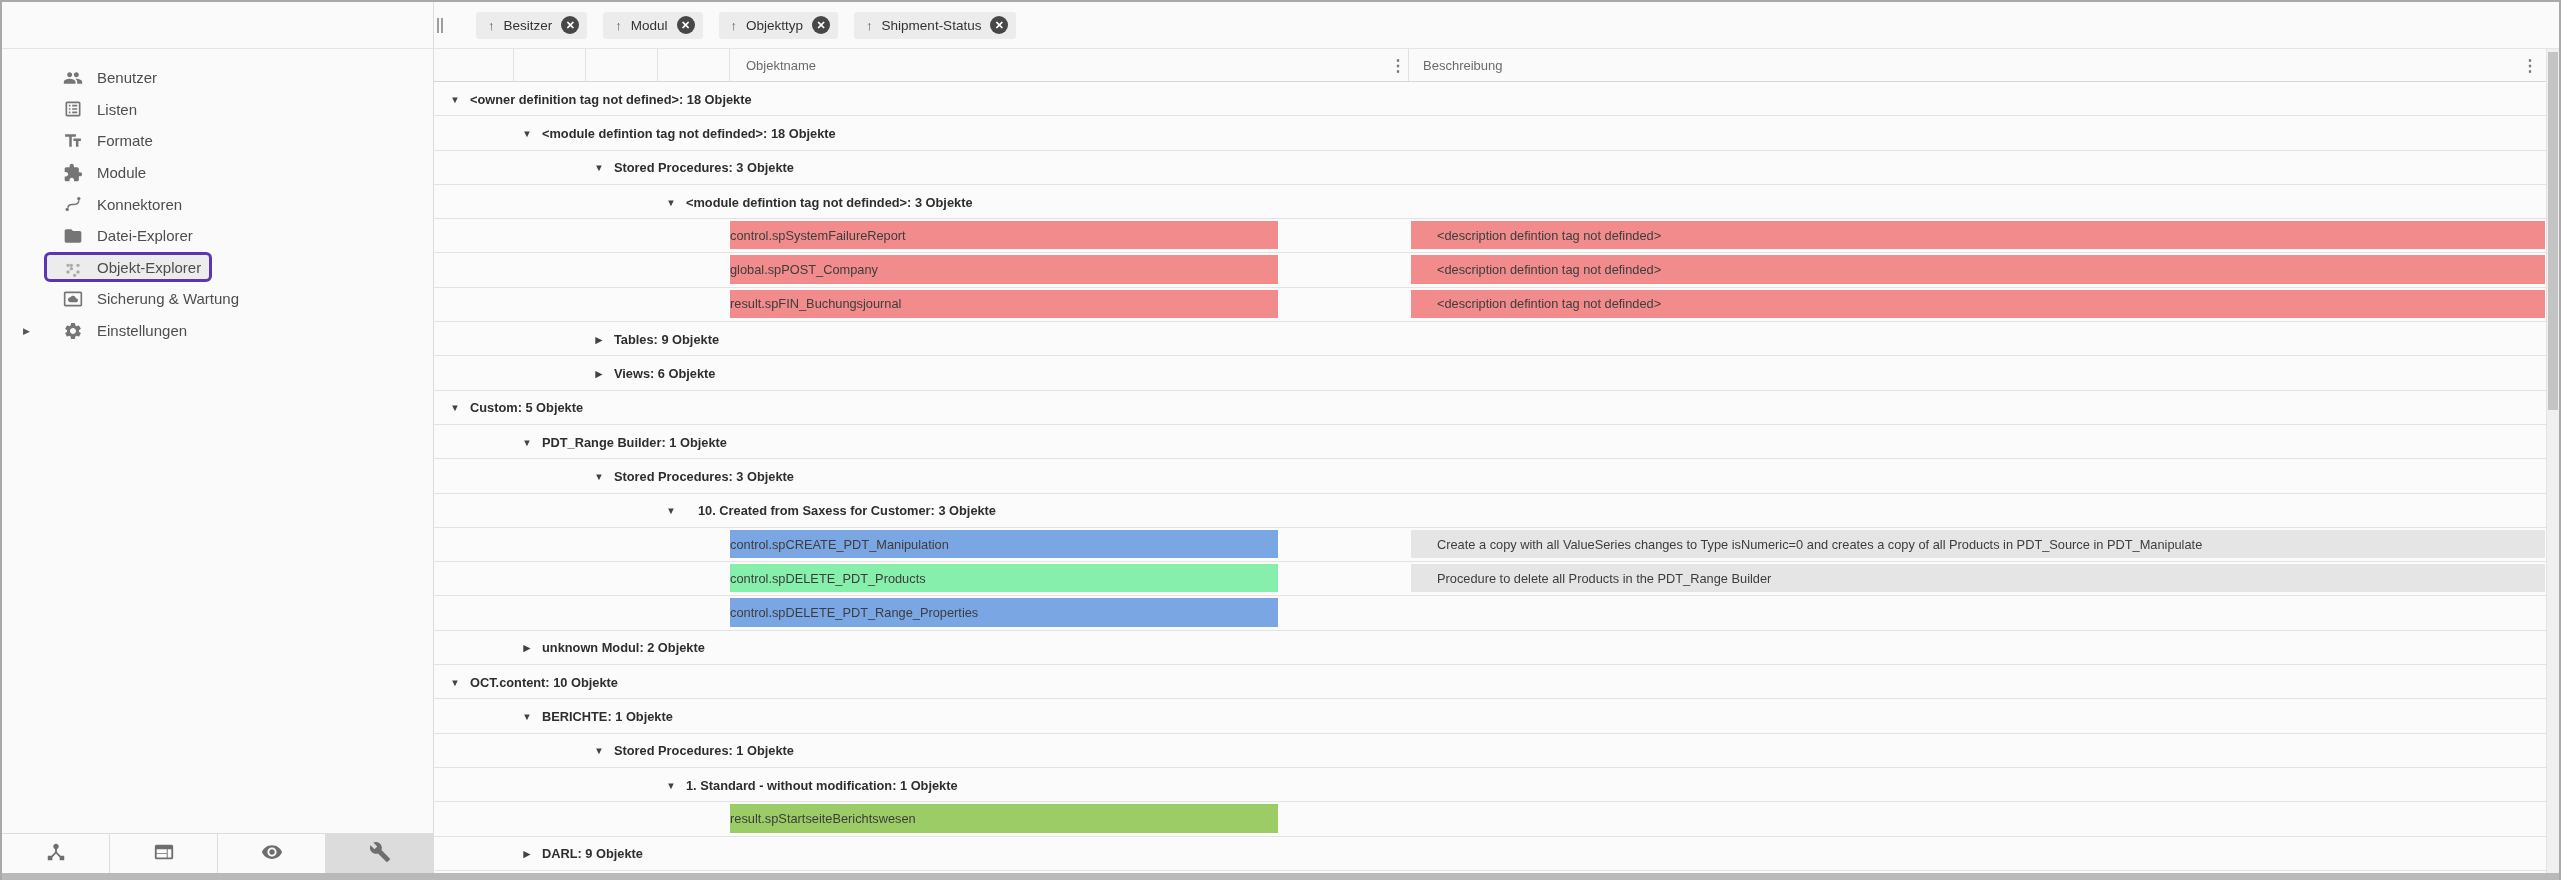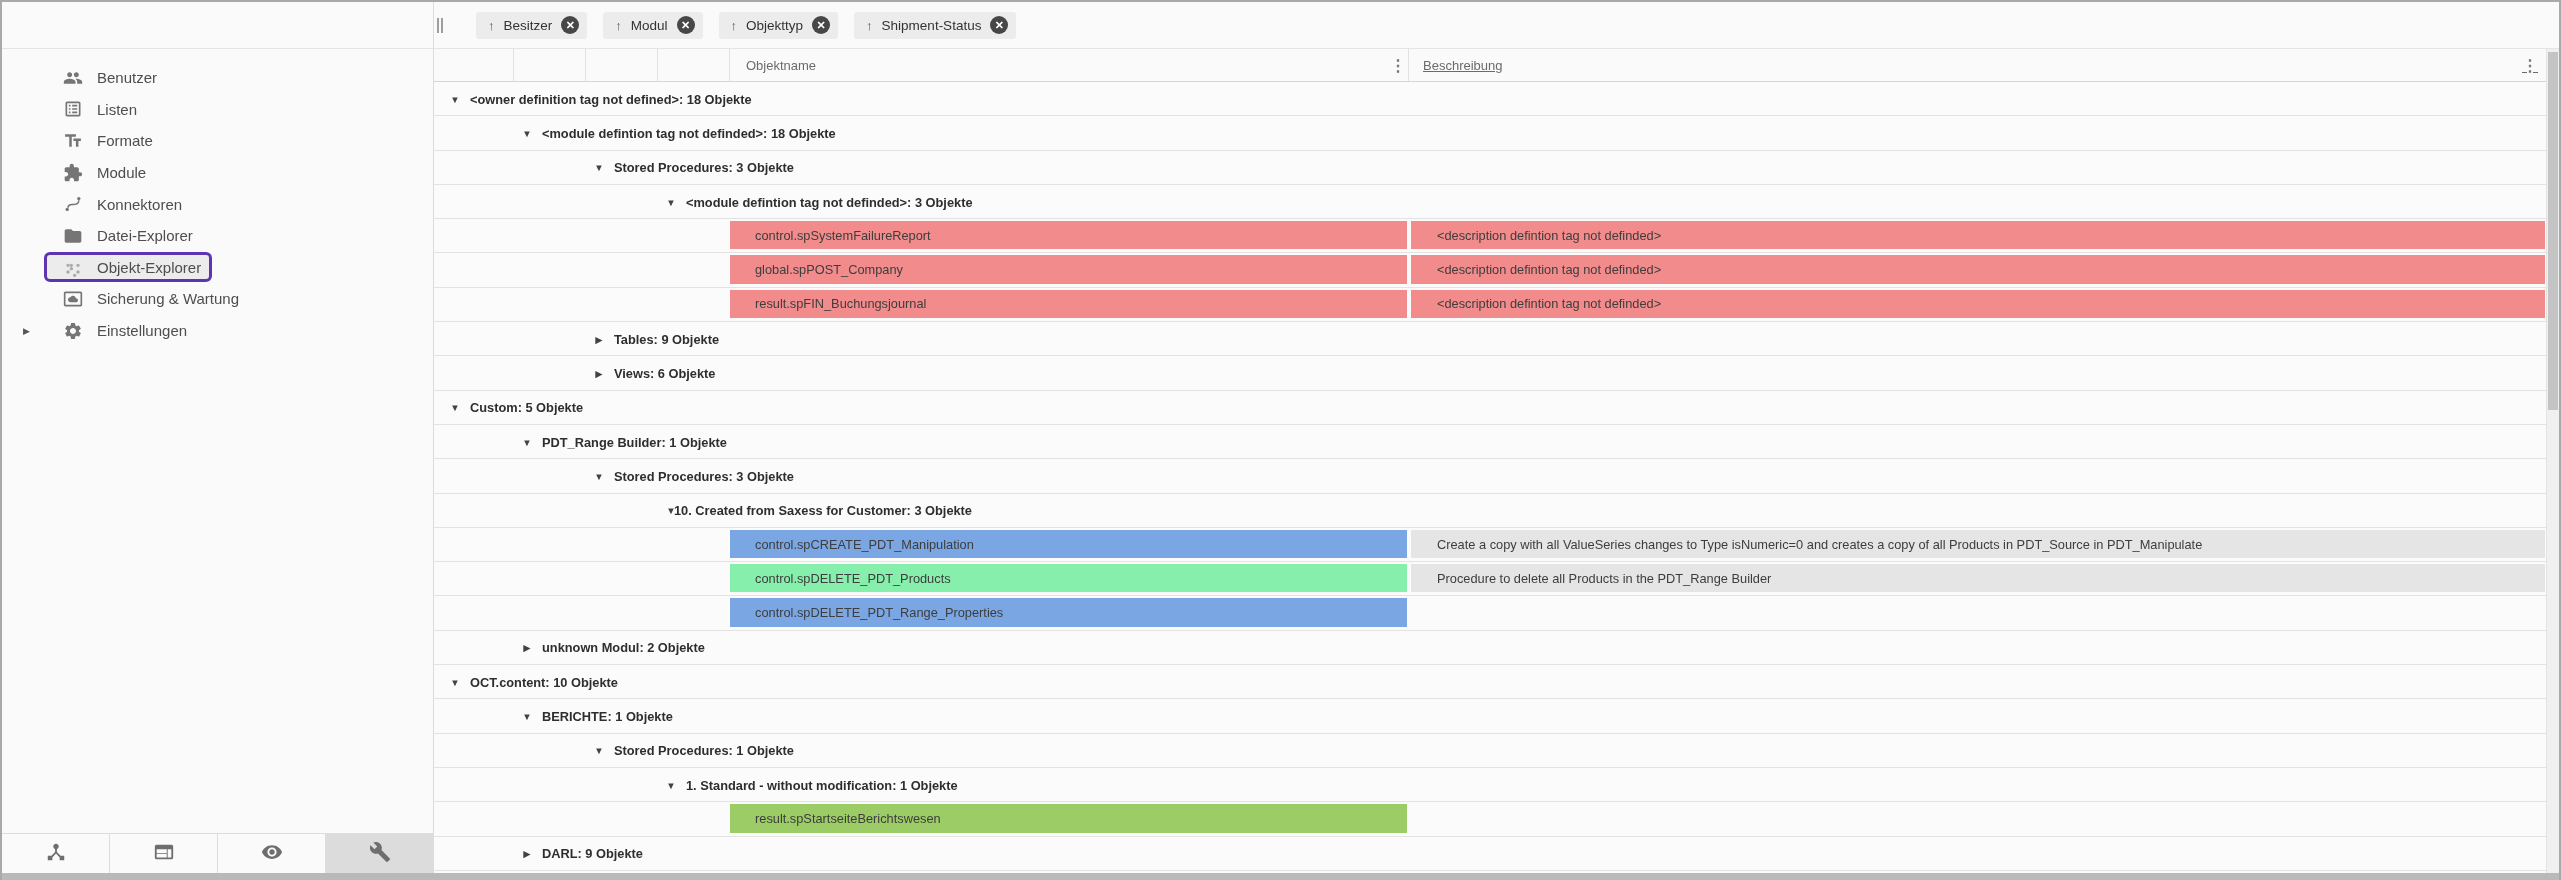--- a/index.html
+++ b/index.html
@@ -42,30 +42,30 @@
     padding:0 8px 0 12px; gap:9px; font-size:13.5px; color:#333; cursor:pointer; white-space:nowrap; }
   .chip .arrow { font-size:13px; color:#555; }
   .chip .close { width:18px; height:18px; border-radius:50%; background:#474747; color:#fff; font-size:11px;
     font-weight:bold; display:flex; align-items:center; justify-content:center; line-height:1; }
 
   .thead { flex:none; height:33px; display:flex; background:#fafafa; border-bottom:1px solid #d6d6d6;
     color:#6b6b6b; font-size:13px; }
   .th { border-right:1px solid #e2e2e2; display:flex; align-items:center; }
   .th.c1 { width:80px; } .th.c2,.th.c3,.th.c4 { width:72px; }
   .th.name { width:679px; padding-left:16px; justify-content:space-between; padding-right:4px; }
-  .th.desc { flex:1; padding-left:14px; justify-content:space-between; padding-right:22px;text-decoration:underline; }
+  .th.desc { flex:1; padding-left:14px; justify-content:space-between; padding-right:22px; }
   .menu-dots { color:#757575; font-size:16px; width:14px; text-align:center; cursor:pointer; font-weight:bold; }
 
   .tbody { flex:1; overflow:hidden; position:relative; background:#fbfbfb; }
   .row { position:relative; height:34.3px; border-bottom:1px solid #e3e3e3; font-size:12.8px; }
   .row.group { cursor:pointer; }
   .row.group .tri { position:absolute; top:50%; transform:translateY(-50%); font-size:9.5px; color:#424242; width:14px; text-align:center; }
   .row.group .gtext { position:absolute; top:50%; transform:translateY(-50%); font-weight:bold; color:#2e2e2e; white-space:nowrap; }
   .row.data .cell { position:absolute; top:2px; bottom:3px; display:flex; align-items:center; color:#3d3d3d; white-space:nowrap; overflow:hidden; }
-  .cell.ncell { left:296px; width:677px; padding-left:25px; }
+  .cell.ncell { left:296px; width:548px; padding-left:0; }
   .cell.dcell { left:977px; width:1134px; padding-left:26px; }
 
   .vscrollbar { position:absolute; top:47px; right:0; bottom:0; width:13px; background:#f0f0f0; border-left:1px solid #e3e3e3; }
   .vthumb { position:absolute; top:3px; left:1px; right:1px; height:358px; background:#c4c4c4; }
 </style>
 </head>
 <body>
 
 <div class="window">
   <div class="frame">
@@ -263,21 +263,21 @@
           <div class="row group">
             <span class="tri" style="left:86px">▼</span>
             <span class="gtext" style="left:108px">PDT_Range Builder: 1 Objekte</span>
           </div>
           <div class="row group">
             <span class="tri" style="left:158px">▼</span>
             <span class="gtext" style="left:180px">Stored Procedures: 3 Objekte</span>
           </div>
           <div class="row group">
             <span class="tri" style="left:230px">▼</span>
-            <span class="gtext" style="left:240px">10. Created from Saxess for Customer: 3 Objekte</span>
+            <span class="gtext" style="left:264px">10. Created from Saxess for Customer: 3 Objekte</span>
           </div>
           <div class="row data">
             <div class="cell ncell" style="background:#7aa7e3">control.spCREATE_PDT_Manipulation</div>
             <div class="cell dcell" style="background:#e5e5e5">Create a copy with all ValueSeries changes to Type isNumeric=0 and creates a copy of all Products in PDT_Source in PDT_Manipulate</div>
           </div>
           <div class="row data">
             <div class="cell ncell" style="background:#86efac">control.spDELETE_PDT_Products</div>
             <div class="cell dcell" style="background:#e5e5e5">Procedure to delete all Products in the PDT_Range Builder</div>
           </div>
           <div class="row data">

